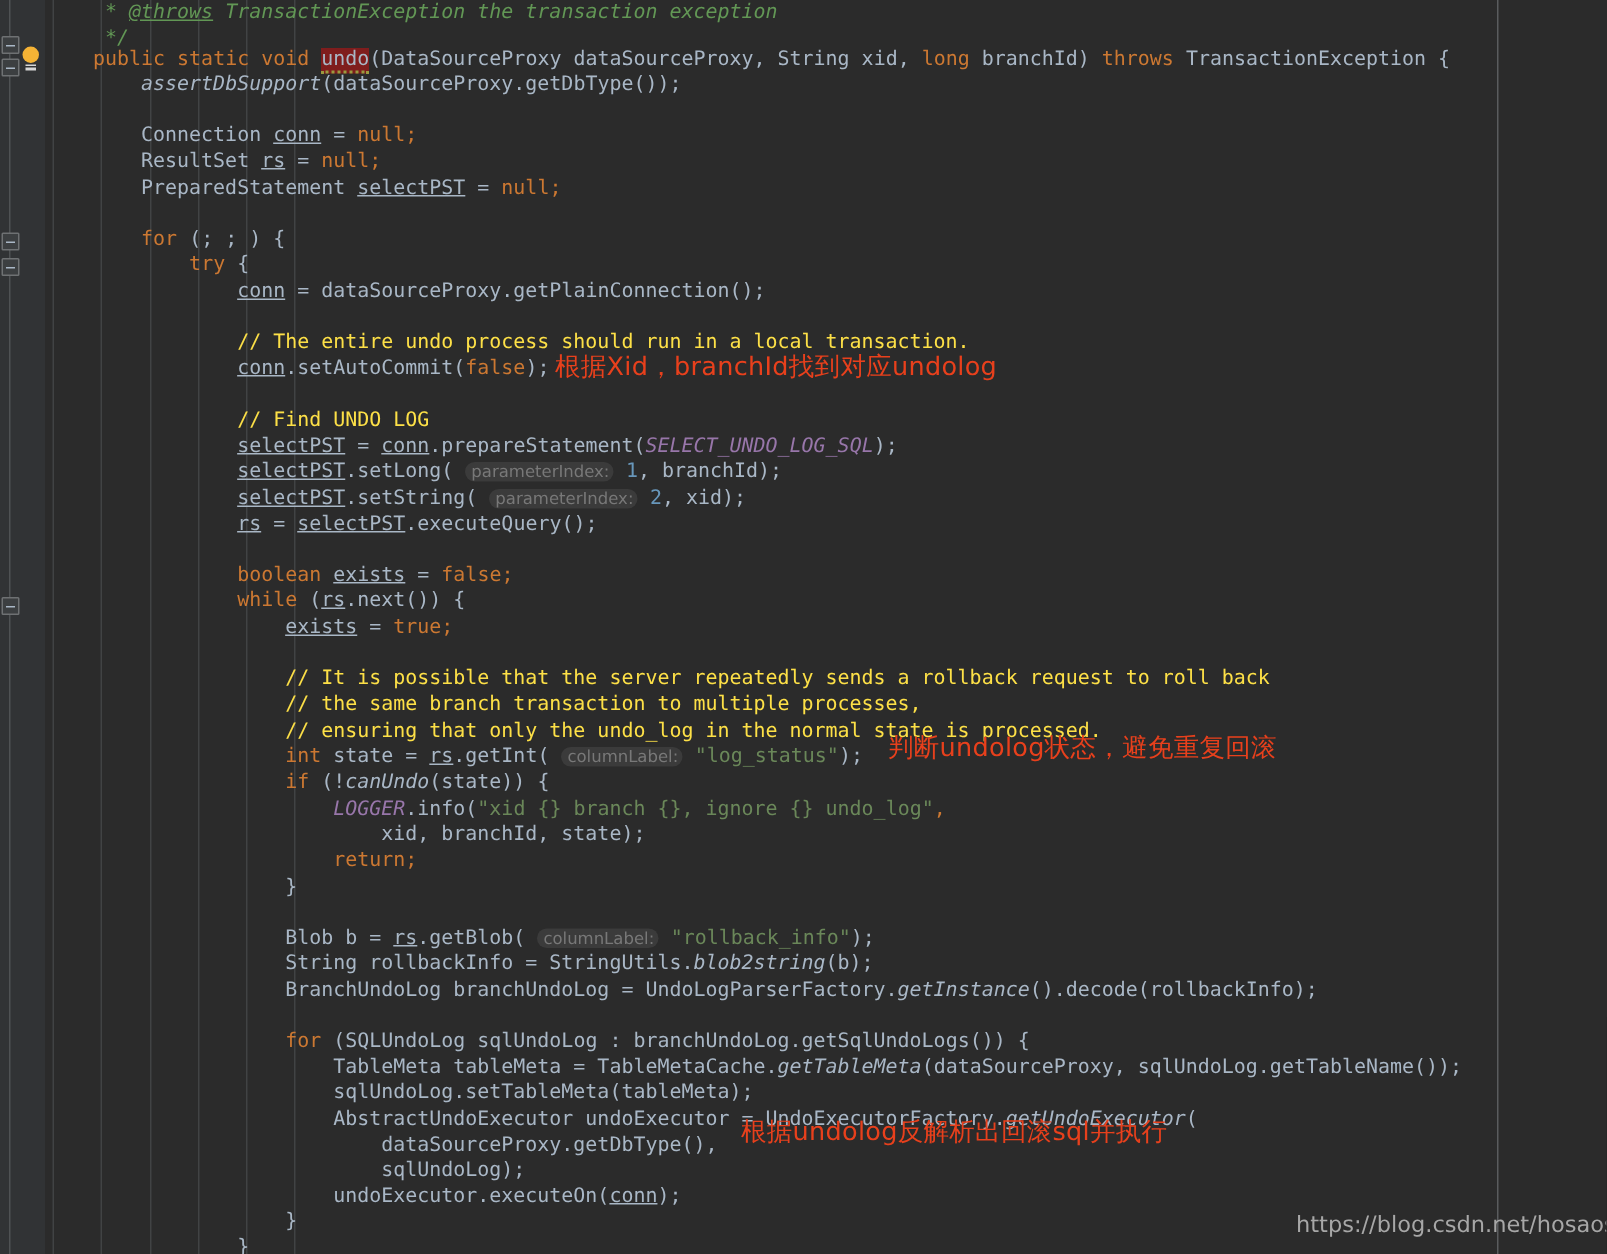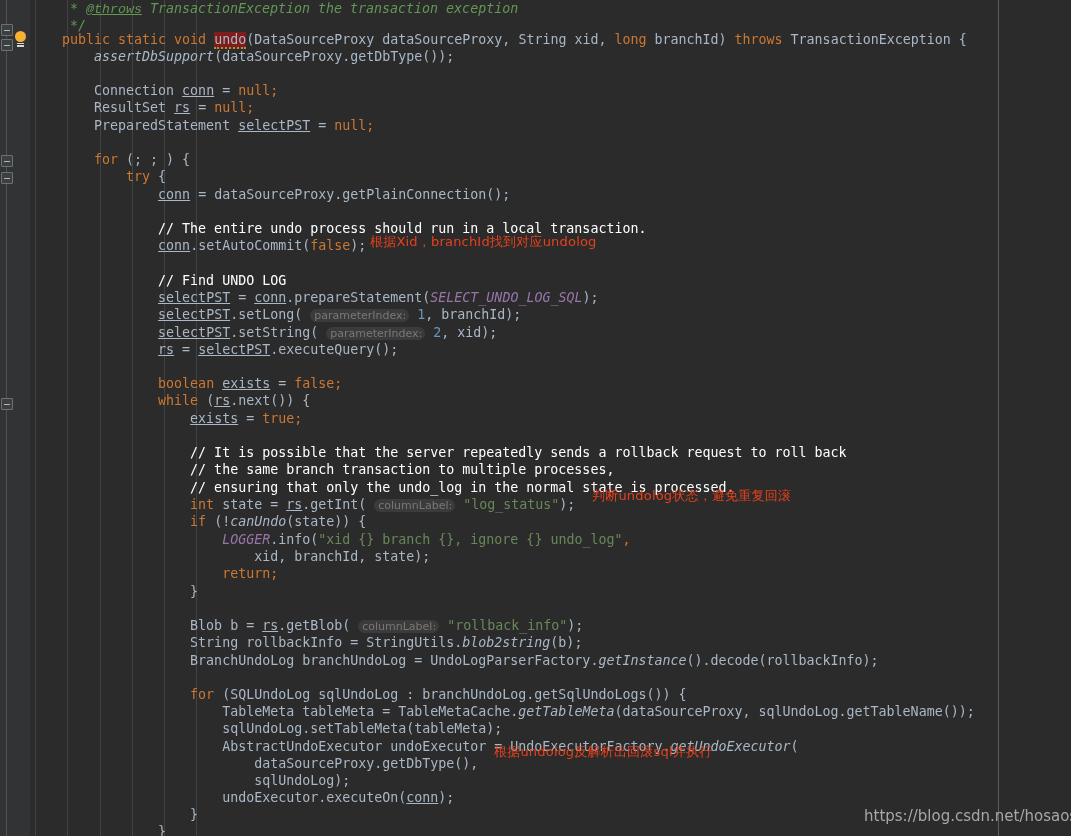--- a/index.html
+++ b/index.html
@@ -124,23 +124,23 @@
   .ln {
     position: absolute;
     left: 0;
     white-space: pre;
     height: 17.2px;
   }
 
   
   .kw   { color: #cc7832; }           
   .def  { color: #a9b7c6; }           
-  .cmt  { color: #ffffff; }           
+  .cmt  { color: #fde047; }           
   .doc  { color: #629755; font-style: italic; }  
-  .docl { color: #629755; font-style: italic; text-decoration: underline; font-family: Liberation Mono, monospace; }
+  .docl { color: #629755; font-style: italic; text-decoration: underline; }
   .str  { color: #6a8759; }           
   .num  { color: #6897bb; }           
   .stat { color: #9876aa; font-style: italic; }  
   .mstat{ color: #a9b7c6; font-style: italic; }  
   .fld  { color: #a9b7c6; text-decoration: underline; }
   .sem  { color: #cc7832; }           
   .hint {
     color: #787878;
     background: #3b3b3b;
     border-radius: 7px;
@@ -151,21 +151,21 @@
   .sel-undo {
     background: #7f1d1d;
     border-bottom: 2px dotted #9a9a3f;
   }
 
   
   .annot {
     position: absolute;
     color: #e8401c;
     font-family: "DejaVu Sans", "Liberation Sans", sans-serif;
-    font-size: 13px;
+    font-size: 17px;
     white-space: pre;
     letter-spacing: 0.2px;
   }
 
   
   .watermark {
     position: absolute;
     color: #b9b9b9;
     font-family: "DejaVu Sans", "Liberation Sans", sans-serif;
     font-size: 15px;

